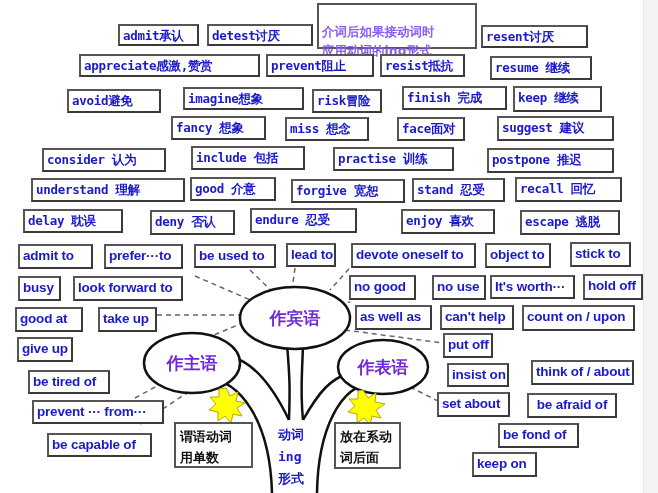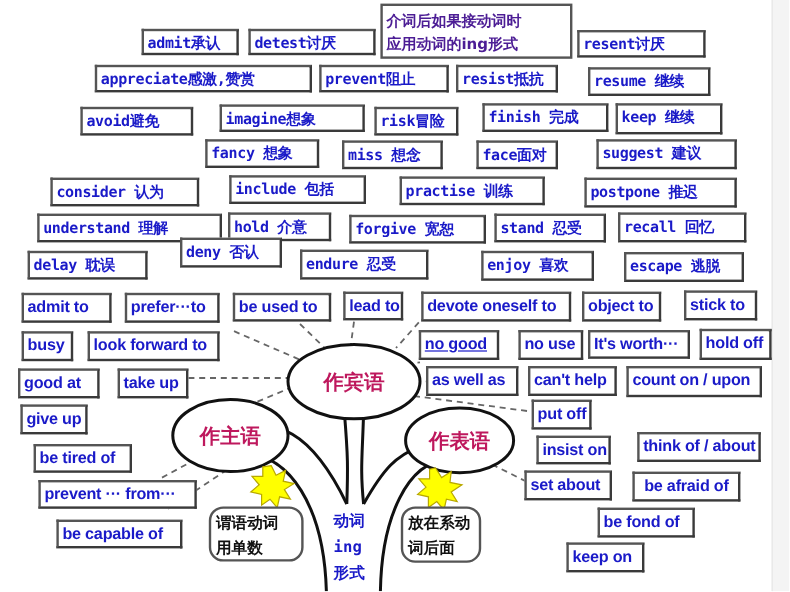--- a/index.html
+++ b/index.html
@@ -1,23 +1,23 @@
 <!DOCTYPE html>
 <html><head>
 <meta charset="utf-8">
 <style>
   html, body { margin:0; padding:0; background:#ffffff; }
   #stage { position:relative; width:658px; height:493px; background:#ffffff; overflow:hidden; }
   #edge { position:absolute; right:0; top:0; width:14px; height:493px; background:#f4f4f4; border-left:1px solid #e6e6e6; }
   .box { position:absolute; box-sizing:border-box; border:2px solid #555; border-right-color:#3a3a3a; border-bottom-color:#3a3a3a; background:#fff; color:#1a1ac8; white-space:nowrap; overflow:hidden; line-height:1; }
   .mono { font-family:"DejaVu Sans Mono", "Liberation Mono", monospace; font-size:12.5px; font-weight:bold; padding:4px 3px 0 3px; letter-spacing:-0.3px; }
   .sans { font-family:"Liberation Sans", "DejaVu Sans", sans-serif; font-size:13.5px; font-weight:bold; padding:3px 3px 0 3px; letter-spacing:-0.2px; }
-  .note { position:absolute; box-sizing:border-box; border:2px solid #555; background:#fff; color:#4c1d95; font-family:"DejaVu Sans", sans-serif; font-size:12.5px; font-weight:bold; line-height:19px; padding:3px 3px; }
-  .black { color:#111; font-family:Liberation Mono, monospace; font-size:13px; font-weight:bold; line-height:21px; padding:2px 4px;border-radius:12px; }
-  .ellipse-label { position:absolute; color:#be185d; font-family:"DejaVu Sans", sans-serif; font-size:17px; font-weight:bold; text-align:center; }
+  .note { position:absolute; box-sizing:border-box; border:2px solid #555; background:#fff; color:#8b5cf6; font-family:"DejaVu Sans", sans-serif; font-size:12.5px; font-weight:bold; line-height:19px; padding:17px 3px; }
+  .black { color:#111; font-family:Liberation Sans, sans-serif; font-size:13px; font-weight:bold; line-height:21px; padding:2px 4px; }
+  .ellipse-label { position:absolute; color:#6d28d9; font-family:"DejaVu Sans", sans-serif; font-size:17px; font-weight:bold; text-align:center; }
   .vlabel { position:absolute; color:#1a1ac8; font-family:"DejaVu Sans", sans-serif; font-size:13px; font-weight:bold; line-height:22px; text-align:left; width:40px; }
   svg.art { position:absolute; left:0; top:0; }
 </style>
 </head>
 <body>
 
 <div id="stage">
   <div id="edge"></div>
 
   <svg class="art" width="658" height="493" viewBox="0 0 658 493">
@@ -93,42 +93,42 @@
   <div class="box mono" style="left:285px;top:117px;width:84px;height:24px;">miss 想念</div>
   <div class="box mono" style="left:397px;top:117px;width:68px;height:24px;">face面对</div>
   <div class="box mono" style="left:497px;top:116px;width:117px;height:25px;">suggest 建议</div>
 
   <div class="box mono" style="left:42px;top:148px;width:124px;height:24px;">consider 认为</div>
   <div class="box mono" style="left:191px;top:146px;width:114px;height:24px;">include 包括</div>
   <div class="box mono" style="left:333px;top:147px;width:121px;height:24px;">practise 训练</div>
   <div class="box mono" style="left:487px;top:148px;width:127px;height:25px;">postpone 推迟</div>
 
   <div class="box mono" style="left:31px;top:178px;width:154px;height:24px;">understand 理解</div>
-  <div class="box mono" style="left:190px;top:177px;width:86px;height:24px;">hold 介意</div>
+  <div class="box mono" style="left:190px;top:177px;width:86px;height:24px;">good 介意</div>
   <div class="box mono" style="left:291px;top:179px;width:114px;height:24px;">forgive 宽恕</div>
   <div class="box mono" style="left:412px;top:178px;width:93px;height:24px;">stand 忍受</div>
   <div class="box mono" style="left:515px;top:177px;width:107px;height:25px;">recall 回忆</div>
 
   <div class="box mono" style="left:23px;top:209px;width:100px;height:24px;">delay 耽误</div>
-  <div class="box mono" style="left:150px;top:198px;width:85px;height:25px;">deny 否认</div>
+  <div class="box mono" style="left:150px;top:210px;width:85px;height:25px;">deny 否认</div>
   <div class="box mono" style="left:250px;top:208px;width:107px;height:25px;">endure 忍受</div>
   <div class="box mono" style="left:401px;top:209px;width:94px;height:25px;">enjoy 喜欢</div>
   <div class="box mono" style="left:520px;top:210px;width:100px;height:25px;">escape 逃脱</div>
 
   <div class="box sans" style="left:18px;top:244px;width:75px;height:25px;">admit to</div>
   <div class="box sans" style="left:104px;top:244px;width:79px;height:25px;">prefer···to</div>
   <div class="box sans" style="left:194px;top:244px;width:82px;height:24px;">be used to</div>
   <div class="box sans" style="left:286px;top:243px;width:50px;height:24px;">lead to</div>
   <div class="box sans" style="left:351px;top:243px;width:125px;height:25px;">devote oneself to</div>
   <div class="box sans" style="left:485px;top:243px;width:66px;height:25px;">object to</div>
   <div class="box sans" style="left:570px;top:242px;width:61px;height:25px;">stick to</div>
 
   <div class="box sans" style="left:18px;top:276px;width:43px;height:25px;">busy</div>
   <div class="box sans" style="left:73px;top:276px;width:110px;height:25px;">look forward to</div>
-  <div class="box sans" style="left:349px;top:275px;width:67px;height:25px;text-decoration:underline;">no good</div>
+  <div class="box sans" style="left:349px;top:275px;width:67px;height:25px;">no good</div>
   <div class="box sans" style="left:432px;top:275px;width:54px;height:25px;">no use</div>
   <div class="box sans" style="left:490px;top:275px;width:85px;height:24px;">It's worth···</div>
   <div class="box sans" style="left:583px;top:274px;width:60px;height:26px;">hold off</div>
 
   <div class="box sans" style="left:15px;top:307px;width:68px;height:25px;">good at</div>
   <div class="box sans" style="left:98px;top:307px;width:59px;height:25px;">take up</div>
   <div class="box sans" style="left:355px;top:305px;width:77px;height:25px;">as well as</div>
   <div class="box sans" style="left:440px;top:305px;width:74px;height:25px;">can't help</div>
   <div class="box sans" style="left:522px;top:305px;width:113px;height:26px;">count on / upon</div>
 

